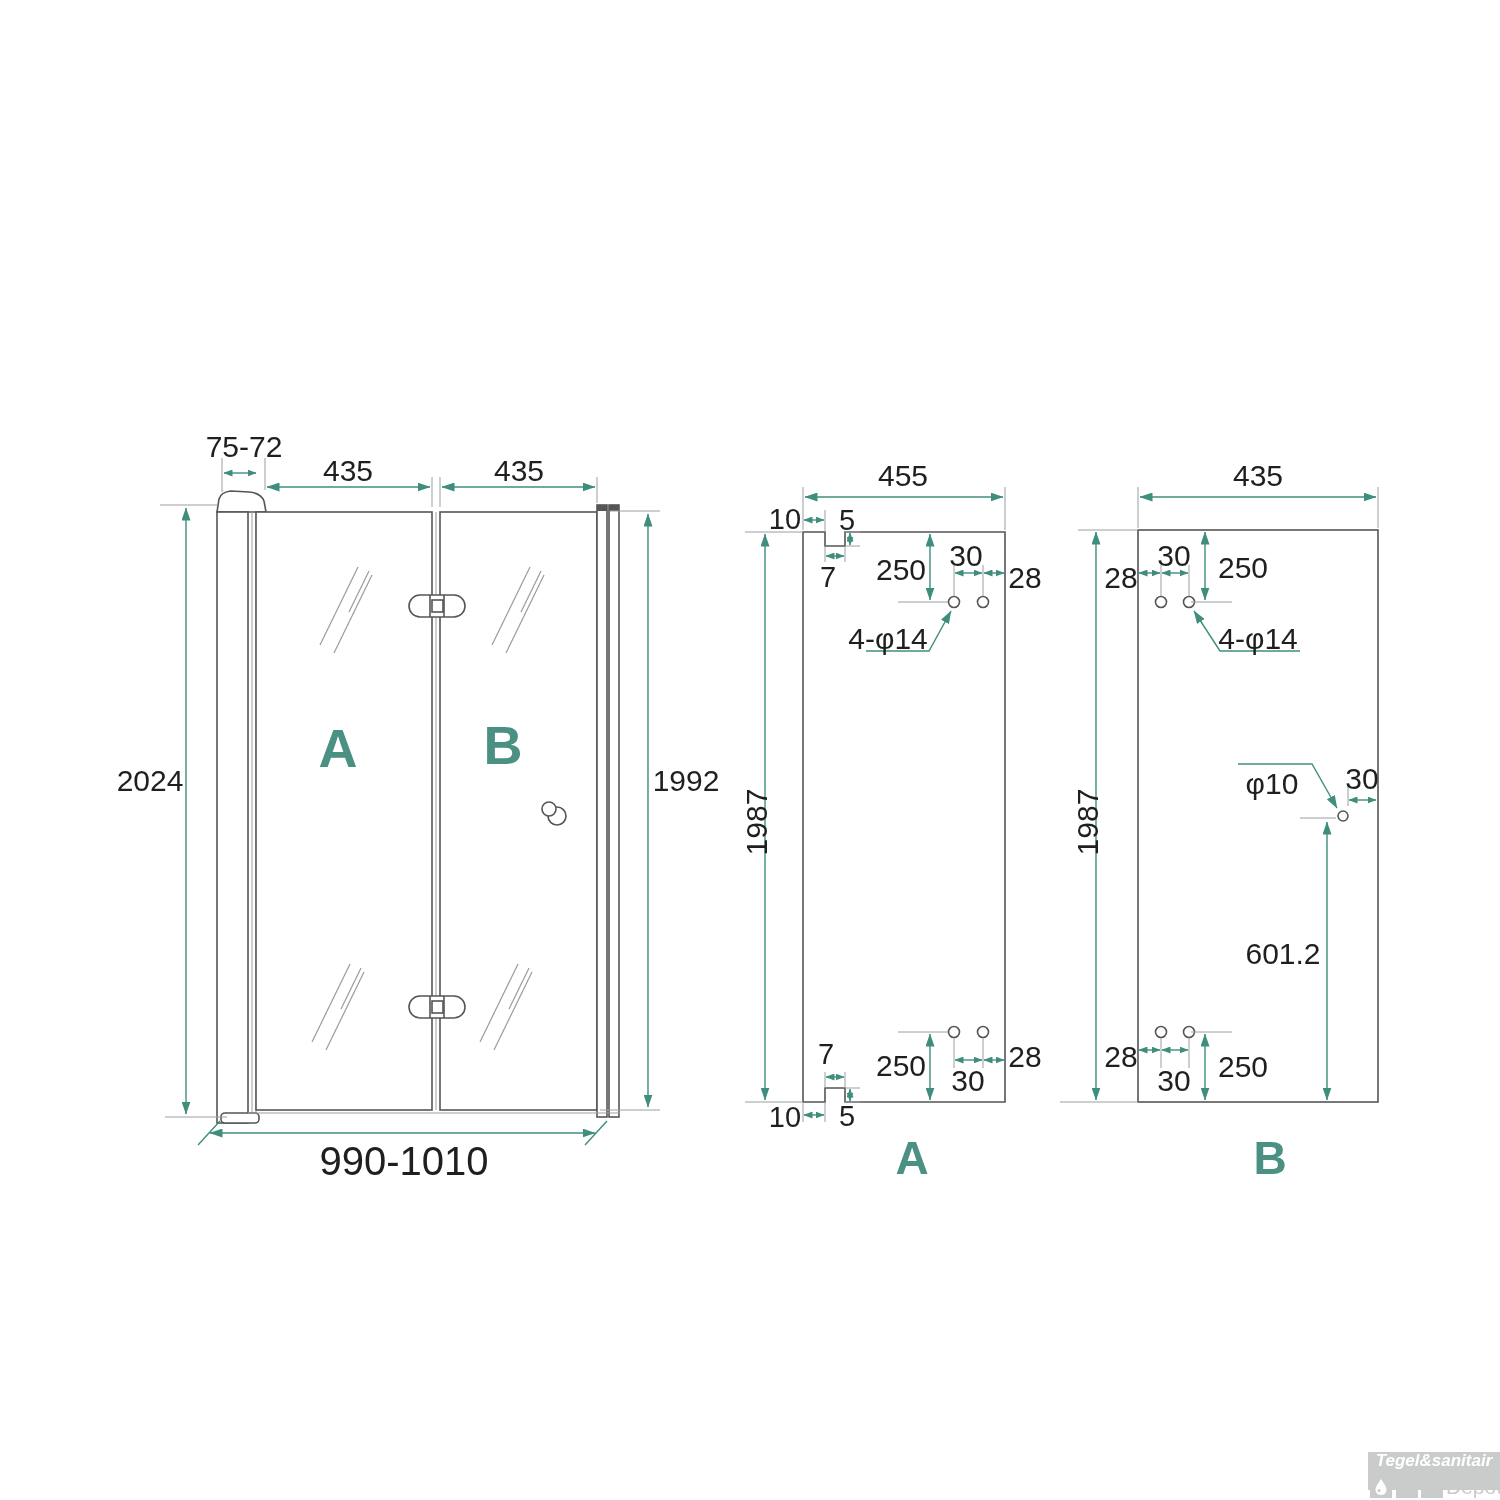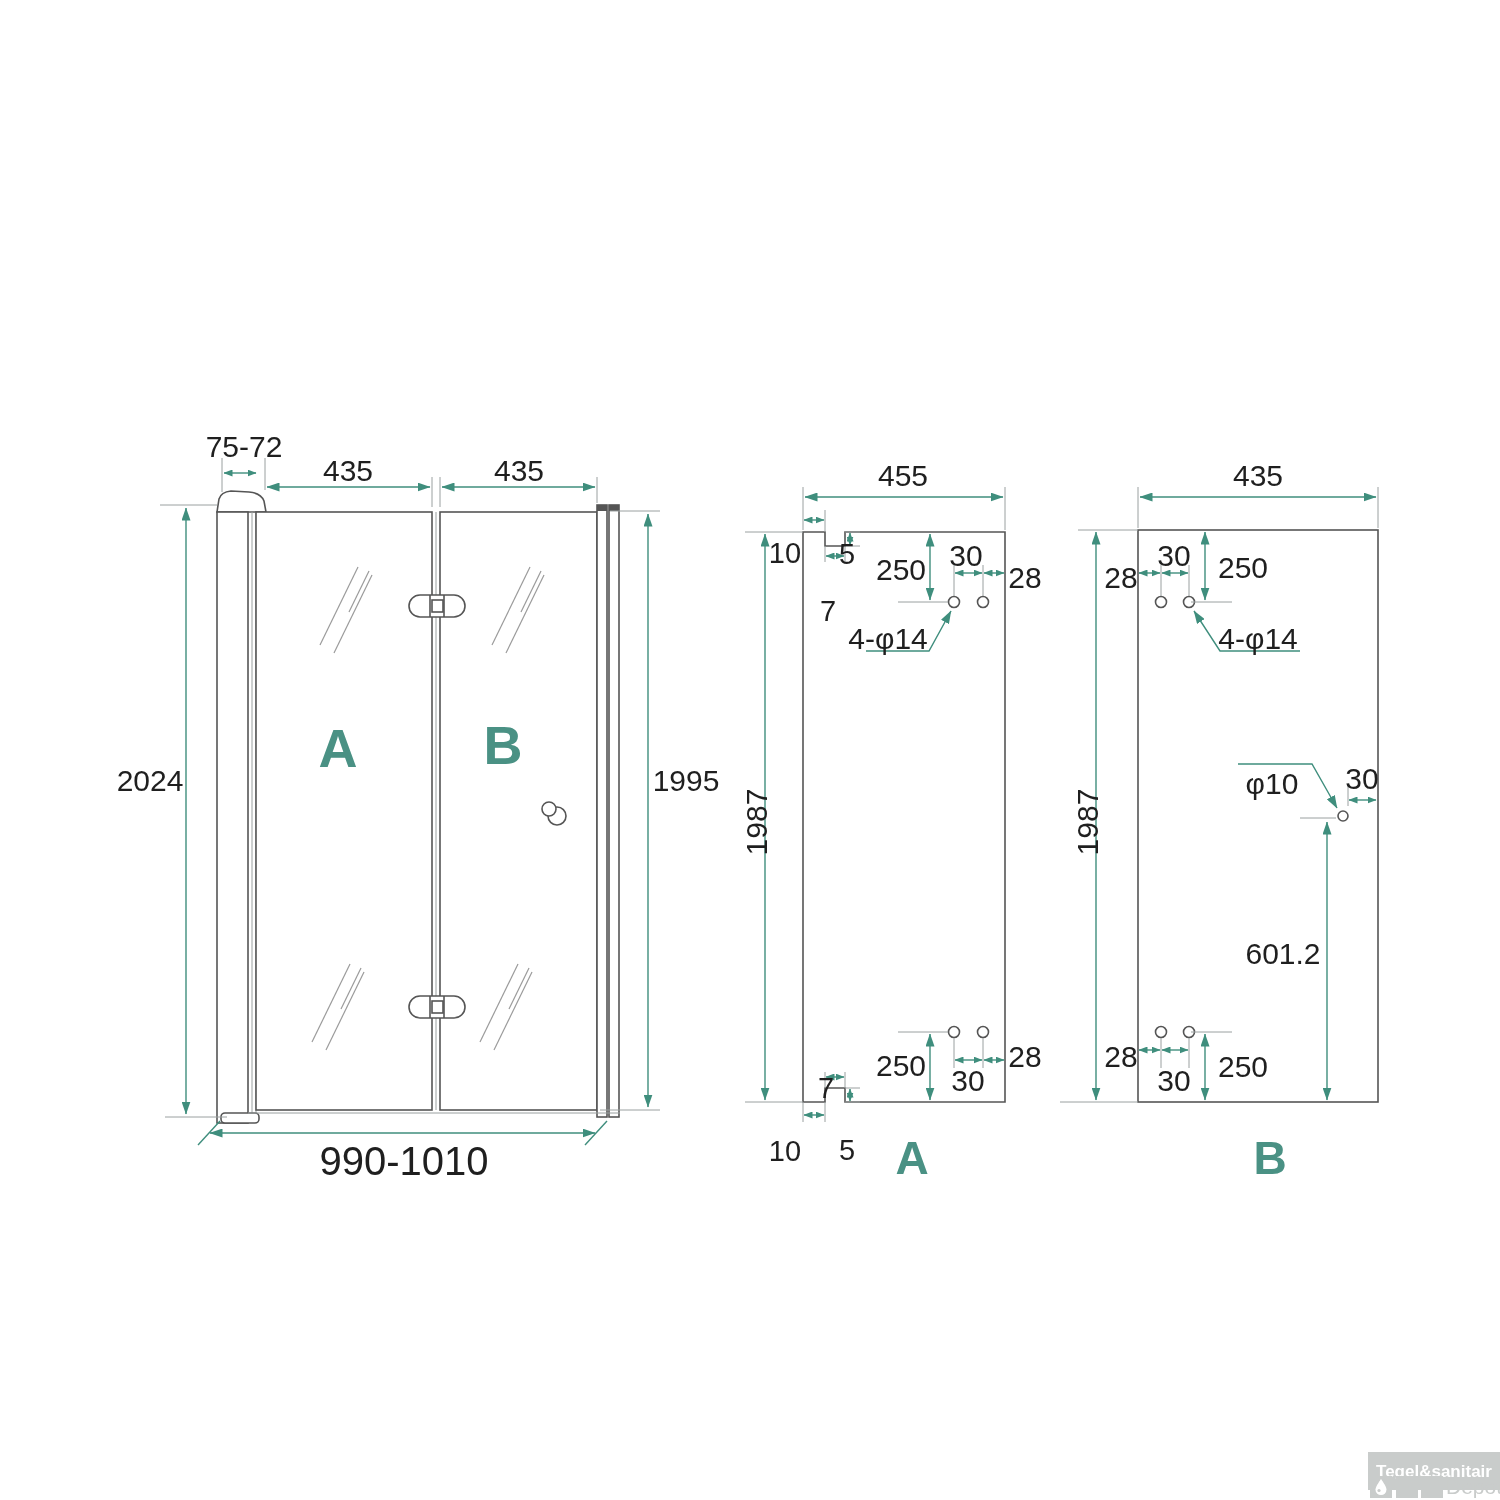--- a/index.html
+++ b/index.html
@@ -1,28 +1,28 @@
 <!DOCTYPE html>
 <html><head>
 <meta charset="utf-8">
 <style>
   html,body{margin:0;padding:0;background:#fff;}
   #canvas{position:relative;width:1500px;height:1500px;background:#ffffff;overflow:hidden;
           font-family:"Liberation Sans", sans-serif;}
   #draw-svg{position:absolute;left:0;top:0;width:1500px;height:1500px;}
   .lbl{position:absolute;transform:translate(-50%,-50%);color:#1f1f1f;font-size:30px;
        white-space:nowrap;line-height:1;}
-  .lbl.small{font-size:29px;margin-top:34px;}
+  .lbl.small{font-size:29px;}
   .lbl.rot{transform:translate(-50%,-50%) rotate(-90deg);}
   .panel-letter{position:absolute;transform:translate(-50%,-50%);color:#4a9184;
        font-size:54px;font-weight:600;line-height:1;}
   .panel-letter.md{font-size:46px;}
   
   .wm-band{position:absolute;left:1368px;top:1452px;width:132px;height:38px;background:#c9cccb;
-           display:flex;align-items:center;justify-content:center;}
+           display:flex;align-items:flex-start;justify-content:center;font-style:italic;}
   .wm-brand{color:#ffffff;font-size:17px;font-weight:bold;letter-spacing:0px;line-height:1;}
   .wm-sq{position:absolute;top:1476px;width:22px;height:22px;background:#c9cccb;}
   .wm-depot{position:absolute;left:1446px;top:1476px;color:#c9cccb;font-size:21px;line-height:21px;}
   .s-line{stroke:#555;stroke-width:1.6;fill:none;}
   .s-fill{fill:#555;stroke:none;}
   .s-thin{stroke:#9aa0a0;stroke-width:1;fill:none;}
   .s-dim{stroke:#3F8E7D;stroke-width:1.4;fill:none;}
   .s-glass{stroke:#9b9b9b;stroke-width:1.2;fill:none;}
   .white{fill:#fff;}
 </style>
@@ -203,21 +203,21 @@
       <line class="s-thin" x1="1191" y1="1032" x2="1232" y2="1032"></line>
       <line class="s-dim" x1="1205" y1="1034" x2="1205" y2="1100" marker-start="url(#ma)" marker-end="url(#ma)"></line>
     </g>
   </g>
 </svg>
 
 <span class="lbl" style="left:244px;top:447px">75-72</span>
 <span class="lbl" style="left:348px;top:471px">435</span>
 <span class="lbl" style="left:519px;top:471px">435</span>
 <span class="lbl" style="left:150px;top:781px">2024</span>
-<span class="lbl" style="left:686px;top:781px">1995</span>
+<span class="lbl" style="left:686px;top:781px">1992</span>
 <span class="lbl" style="left:404px;top:1161px;font-size:40px">990-1010</span>
 <span class="panel-letter" style="left:338px;top:748px">A</span>
 <span class="panel-letter" style="left:503px;top:745px">B</span>
 
 <span class="lbl" style="left:903px;top:476px">455</span>
 <span class="lbl small" style="left:785px;top:519px">10</span>
 <span class="lbl small" style="left:847px;top:520px">5</span>
 <span class="lbl small" style="left:828px;top:577px">7</span>
 <span class="lbl" style="left:901px;top:570px">250</span>
 <span class="lbl" style="left:966px;top:556px">30</span>

